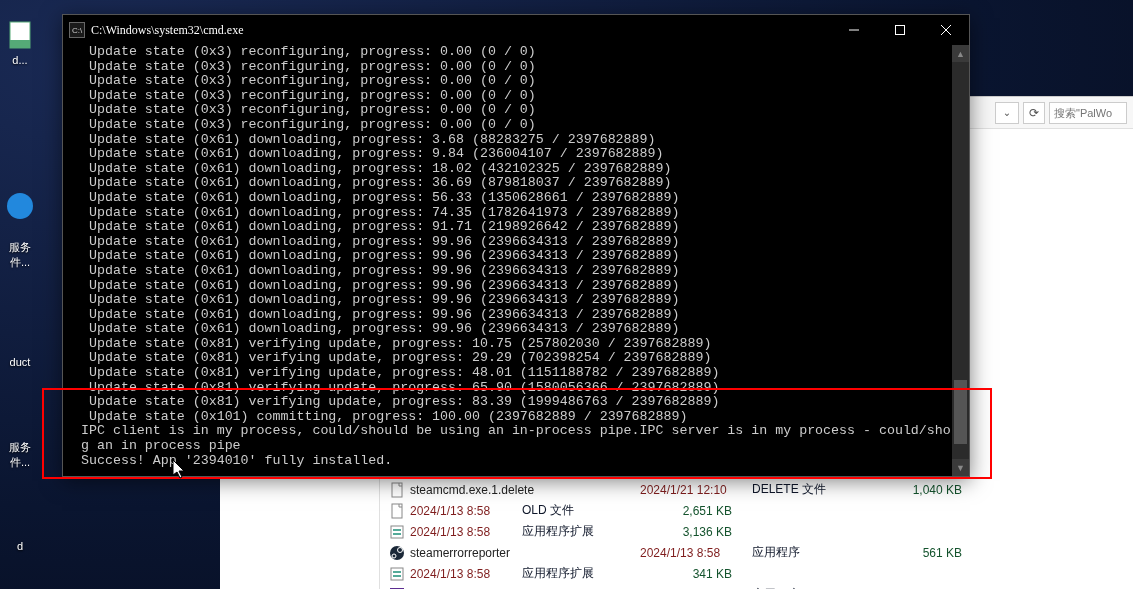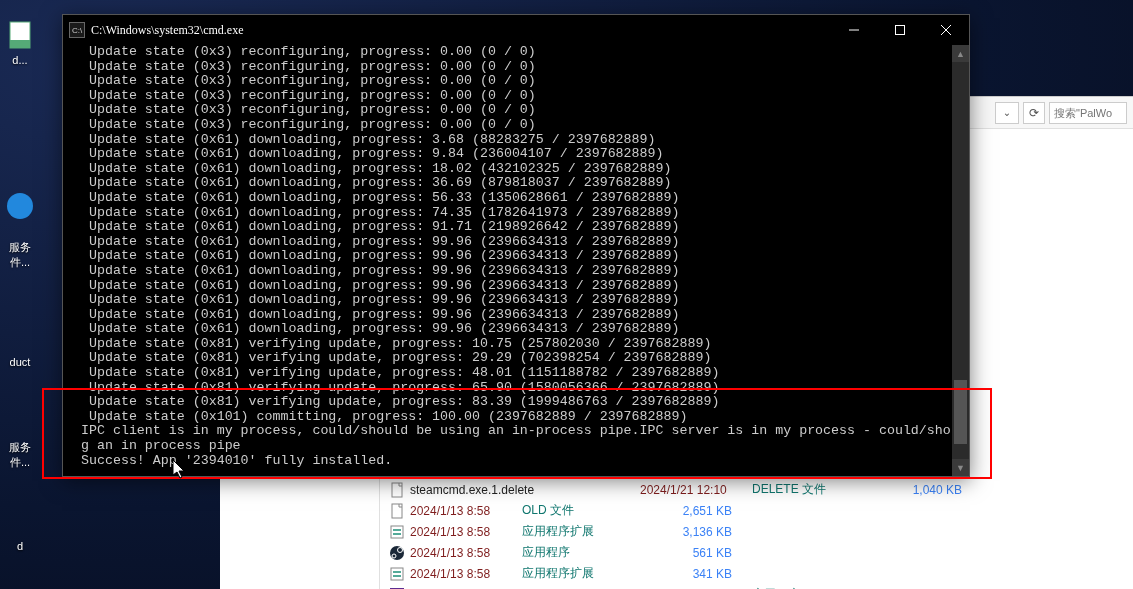--- a/index.html
+++ b/index.html
@@ -106,22 +106,22 @@
     display: flex;
     align-items: center;
     height: 21px;
     padding-left: 8px;
     font-size: 12px;
     color: #222;
   }
   .fi-icon { width: 18px; height: 16px; margin-right: 4px; display:flex; align-items:center; justify-content:center; }
   .fi-name { width: 230px; white-space: nowrap; overflow: hidden; }
   .fi-date { width: 112px; color: #7f1d1d; }
-  .fi-type { width: 130px; color: #0f766e; }
-  .fi-size { width: 80px; color: #3b82f6; text-align: right; }
+  .fi-type { width: 130px; color: #0f172a; }
+  .fi-size { width: 80px; color: #14532d; text-align: right; }
 
   
   .cmd-window {
     position: absolute;
     top: 14px;
     left: 62px;
     width: 908px;
     height: 463px;
     background: #000;
     border: 1px solid #555;
@@ -307,20 +307,21 @@
         <span class="fi-size">3,136 KB</span>
       </div>
       <div class="file-row">
         <span class="fi-icon">
           <svg width="16" height="16">
             <circle cx="8" cy="8" r="7" fill="#1b2838"></circle>
             <circle cx="11" cy="5" r="2.5" fill="none" stroke="#fff" stroke-width="1"></circle>
             <circle cx="5" cy="11" r="2" fill="none" stroke="#fff" stroke-width="1"></circle>
           </svg>
         </span>
+        <span class="fi-name">steamerrorreporter</span>
         <span class="fi-date">2024/1/13 8:58</span>
         <span class="fi-type">应用程序</span>
         <span class="fi-size">561 KB</span>
       </div>
       <div class="file-row">
         <span class="fi-icon">
           <svg width="16" height="16">
             <rect x="2" y="2" width="12" height="12" fill="#fff" stroke="#888"></rect>
             <rect x="4" y="5" width="8" height="2" fill="#5a9"></rect>
             <rect x="4" y="9" width="8" height="2" fill="#5a9"></rect>

